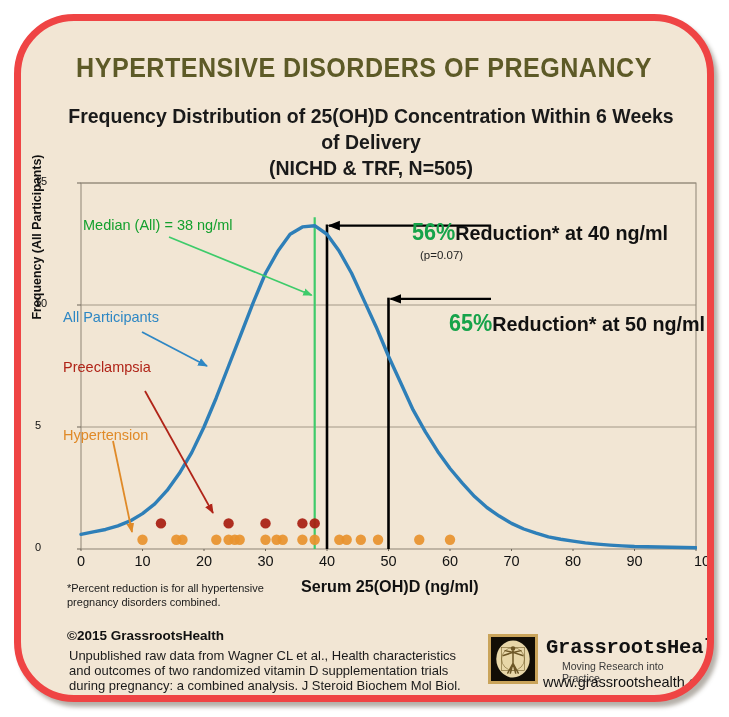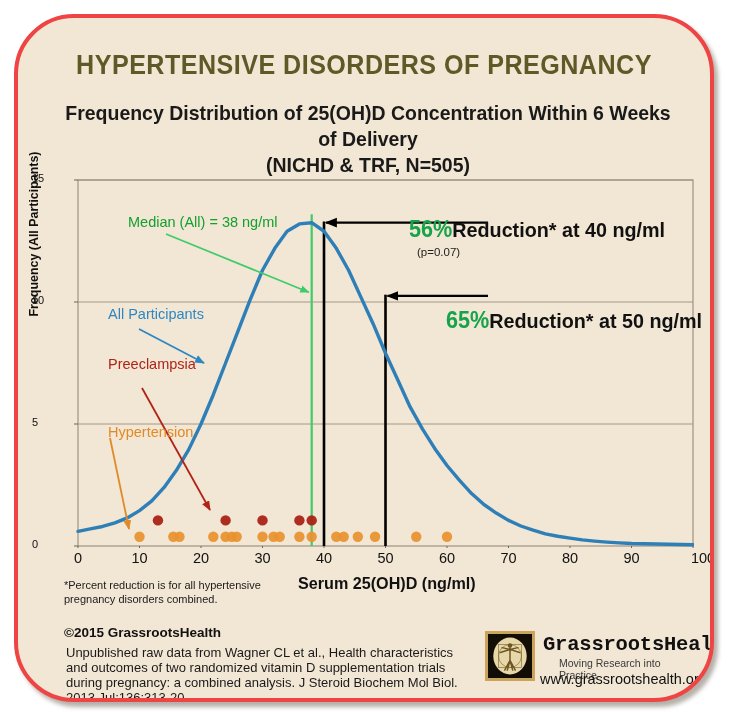--- a/index.html
+++ b/index.html
@@ -1,21 +1,21 @@
 <!DOCTYPE html>
 <html><head>
 <meta charset="utf-8">
 <style>
   html,body{margin:0;padding:0;background:#ffffff;}
   body{width:729px;height:717px;overflow:hidden;font-family:"Liberation Sans",sans-serif;}
 
   #card{
     position:absolute; left:14px; top:14px; width:700px; height:688px;
     background:#f2e6d4;
-    border:4px solid #ef4444;
+    border:7px solid #ef4444;
     border-radius:60px;
     box-sizing:border-box;
     box-shadow:4px 5px 4px rgba(90,80,65,.45);
     overflow:hidden;
   }
 
   .title1{
     position:absolute; left:0; top:32px; width:100%; text-align:center;
     font-family:"Liberation Sans Narrow","Liberation Sans",sans-serif;
     font-weight:bold; font-size:27px; letter-spacing:.5px;
@@ -50,21 +50,21 @@
   }
 
   .xlab{
     position:absolute; left:280px; top:556px;
     font-family:"Liberation Sans Narrow","Liberation Sans",sans-serif;
     font-weight:bold; font-size:17px; color:#111;
     transform:scaleX(.95); transform-origin:left center;
   }
 
   
-  .ann{ position:absolute; font-family:"Liberation Sans",sans-serif;margin-left:48px; }
+  .ann{ position:absolute; font-family:"Liberation Sans",sans-serif; }
   .ann-median{ left:62px; top:196px; color:#14a02e; font-size:14.5px; }
   .ann-allp{  left:42px;  top:288px; color:#2e87c4; font-size:14.5px; }
   .ann-pre{   left:42px;  top:338px; color:#b02418; font-size:14.5px; }
   .ann-hyp{   left:42px;  top:406px; color:#e08a28; font-size:14.5px; }
 
   .red-box{ position:absolute; }
   .red-main{
     font-family:"Liberation Sans Narrow","Liberation Sans",sans-serif;
     font-weight:bold; font-size:21px; color:#111; white-space:nowrap;
     transform:scaleX(.94); transform-origin:left center;

